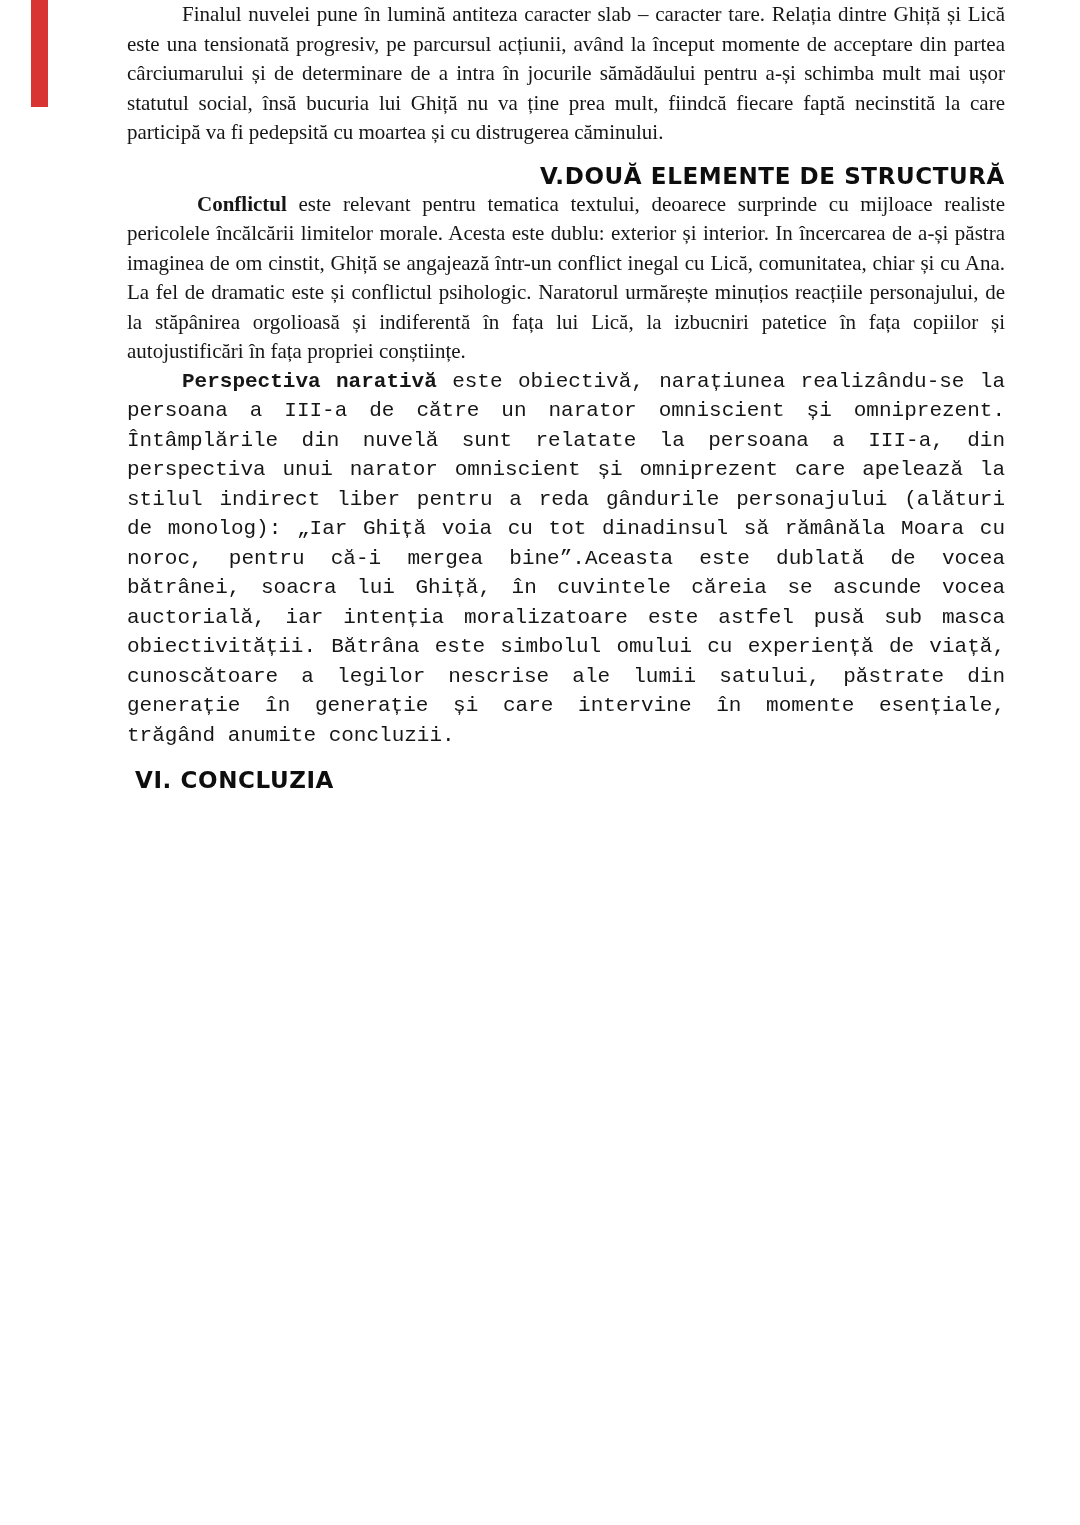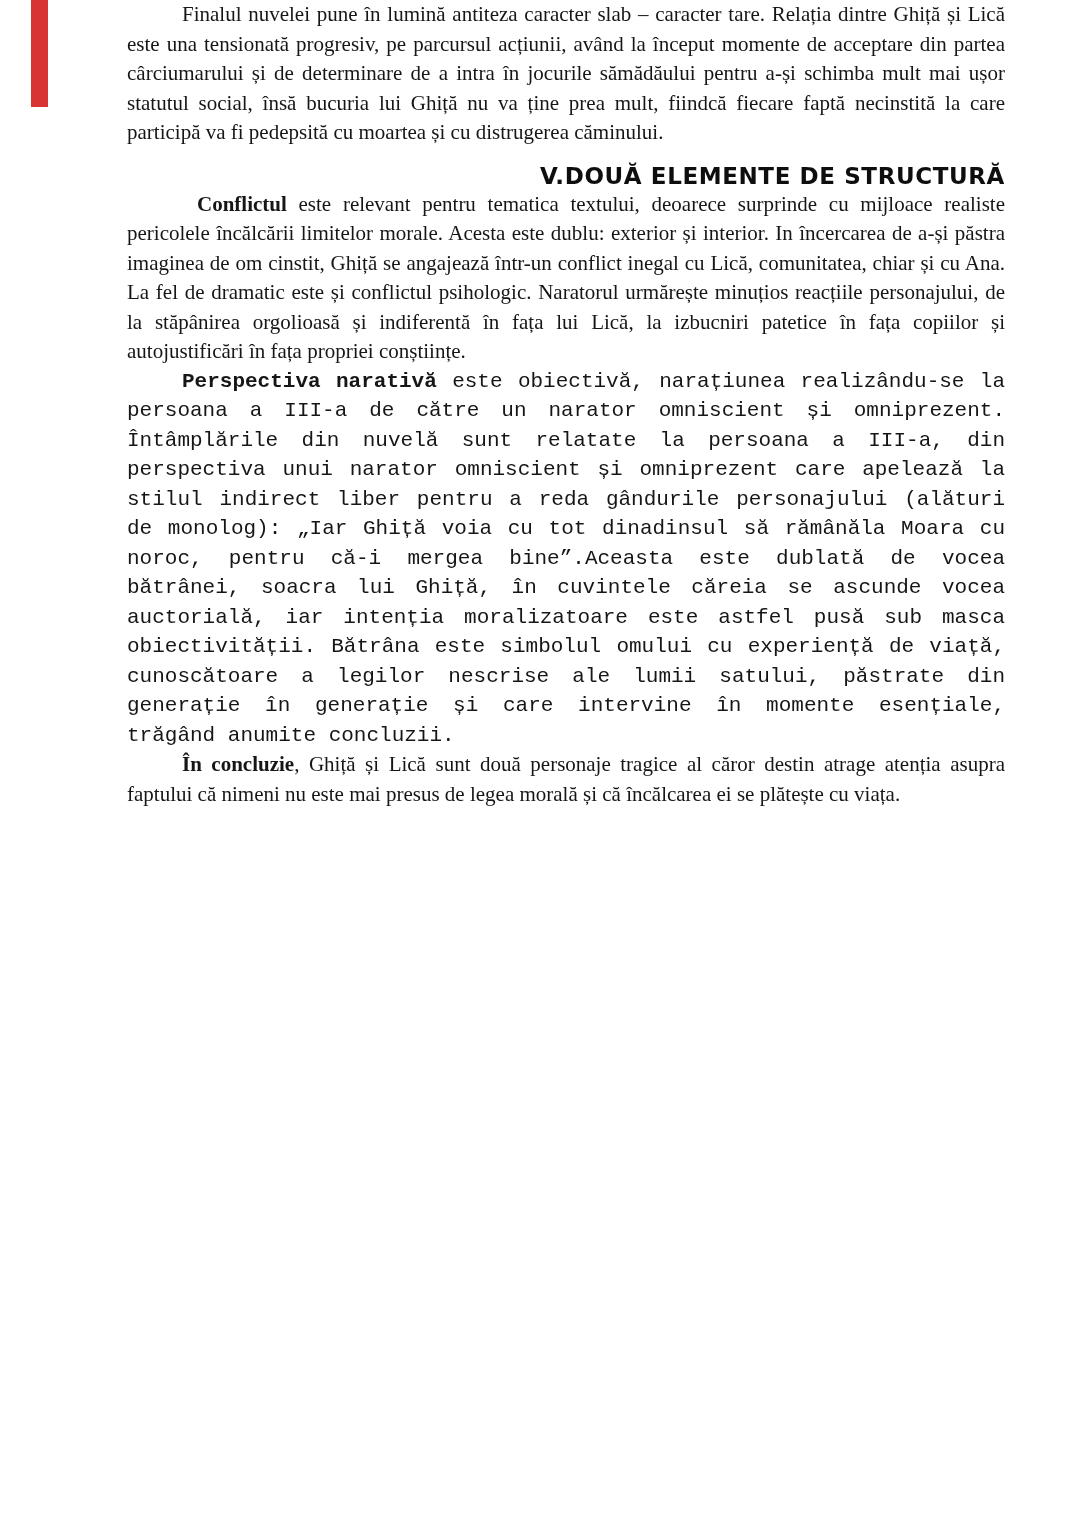--- a/index.html
+++ b/index.html
@@ -61,17 +61,17 @@
     <p class="body p1">Finalul nuvelei pune în lumină antiteza caracter slab – caracter tare. Relația dintre Ghiță și Lică este una tensionată progresiv, pe parcursul acțiunii, având la început momente de acceptare din partea cârciumarului și de determinare de a intra în jocurile sămădăului pentru a-și schimba mult mai ușor statutul social, însă bucuria lui Ghiță nu va ține prea mult, fiindcă fiecare faptă necinstită la care participă va fi pedepsită cu moartea și cu distrugerea căminului.</p>
 
     <h2 class="comic h5">
       <span class="hnum">V.</span><span class="htext">DOUĂ ELEMENTE DE STRUCTURĂ</span>
     </h2>
 
     <p class="body p2"><b>Conflictul</b><span> este relevant pentru tematica textului, deoarece surprinde cu mijloace realiste pericolele încălcării limitelor morale. Acesta este dublu: exterior și interior. In încercarea de a-și păstra imaginea de om cinstit, Ghiță se angajează într-un conflict inegal cu Lică, comunitatea, chiar și cu Ana. La fel de dramatic este și conflictul psihologic. Naratorul urmărește minuțios reacțiile personajului, de la stăpânirea orgolioasă și indiferentă în fața lui Lică, la izbucniri patetice în fața copiilor și autojustificări în fața propriei conștiințe.</span></p>
 
     <p class="body p3"><b>Perspectiva narativă</b><span> este obiectivă, narațiunea realizându-se la persoana a III-a de către un narator omniscient și omniprezent. Întâmplările din nuvelă sunt relatate la persoana a III-a, din perspectiva unui narator omniscient și omniprezent care apelează la stilul indirect liber pentru a reda gândurile personajului (alături de monolog): „Iar Ghiță voia cu tot dinadinsul să rămânăla Moara cu noroc, pentru că-i mergea bine”.Aceasta este dublată de vocea bătrânei, soacra lui Ghiță, în cuvintele căreia se ascunde vocea auctorială, iar intenția moralizatoare este astfel pusă sub masca obiectivității. Bătrâna este simbolul omului cu experiență de viață, cunoscătoare a legilor nescrise ale lumii satului, păstrate din generație în generație și care intervine în momente esențiale, trăgând anumite concluzii.</span></p>
 
+    <h2 class="comic h6">VI. CONCLUZIA</h2>
 
-    <p class="body p4"><b>În concluzie</b><span>, Ghiță și Lică sunt două personaje tragice al căror destin atrage atenția asupra faptului că nimeni nu este mai presus de legea morală și că încălcarea ei se plătește cu viața.</span></p>
 
   </div>
 </div>
 
 </body></html>

